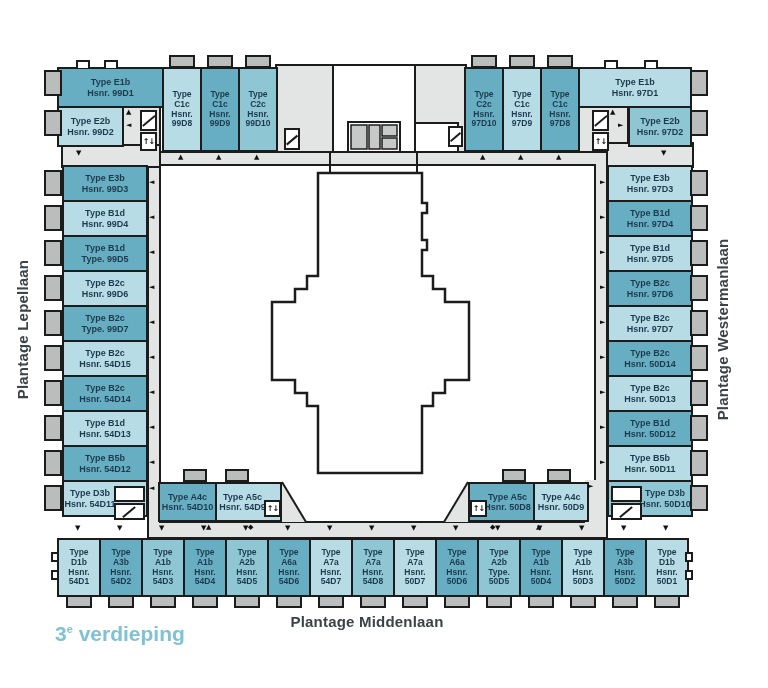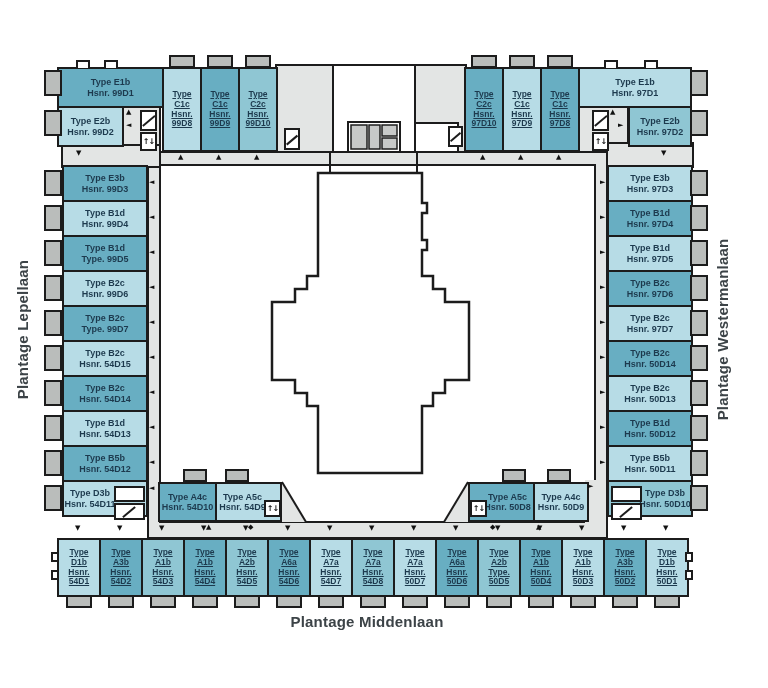--- a/index.html
+++ b/index.html
@@ -2,21 +2,21 @@
 <html><head>
 <meta charset="utf-8">
 <style>
   html,body{margin:0;padding:0;background:#fff;font-family:"Liberation Sans",sans-serif;}
   .plan{position:relative;width:768px;height:688px;background:#fff;overflow:hidden;}
   .plan svg{position:absolute;left:0;top:0;}
   .unit{position:absolute;box-sizing:border-box;border:2px solid #1C1C1C;display:flex;flex-direction:column;
         align-items:center;justify-content:center;font-weight:700;color:#1D3A4E;font-size:9px;
         line-height:1.16;text-align:center;}
   .unit span{display:block;}
-  .stk{font-size:8.5px;text-decoration:underline;}
+  .stk{font-size:8.5px;}
   .stk span{max-width:34px;}
   .arr{position:absolute;font-size:7px;line-height:1;color:#111;font-family:"DejaVu Sans",sans-serif;}
   .tab{position:absolute;box-sizing:border-box;background:#BABDBB;border:2px solid #1C1C1C;}
   .icobox{position:absolute;box-sizing:border-box;background:#fff;border:2px solid #1C1C1C;overflow:hidden;}
   .diag{position:absolute;left:-10%;top:48%;width:120%;height:2px;background:#1C1C1C;transform:rotate(-40deg);}
   .elev{display:flex;align-items:center;justify-content:center;font-size:8px;font-weight:700;color:#111;
         letter-spacing:-1px;font-family:"DejaVu Sans",sans-serif;}
   .bump{position:absolute;box-sizing:border-box;background:#fff;border:2px solid #1C1C1C;border-bottom:0;}
   .notch{position:absolute;box-sizing:border-box;background:#fff;border:2px solid #1C1C1C;}
   .street{position:absolute;font-size:15px;font-weight:700;color:#3C4347;letter-spacing:.2px;text-align:center;}
@@ -405,14 +405,18 @@
   <span class="arr" style="left:661px;top:150px">▼</span>
   <span class="arr" style="left:206px;top:524px">▲</span>
   <span class="arr" style="left:248px;top:524px">◆</span>
   <span class="arr" style="left:490px;top:524px">◆</span>
   <span class="arr" style="left:536px;top:524px">▲</span>
 
   <div class="street" style="left:267px;top:613px;width:200px">Plantage Middenlaan</div>
   <div class="street vstreet" style="left:-63px;top:321px;width:170px">Plantage Lepellaan</div>
   <div class="street vstreet" style="left:622px;top:321px;width:200px">Plantage Westermanlaan</div>
 
+  <div class="floor" style="left:55px;top:622px">
+    <span>3</span><sup>e</sup>
+    <span>verdieping</span>
+  </div>
 
 </div>
 
 </body></html>

